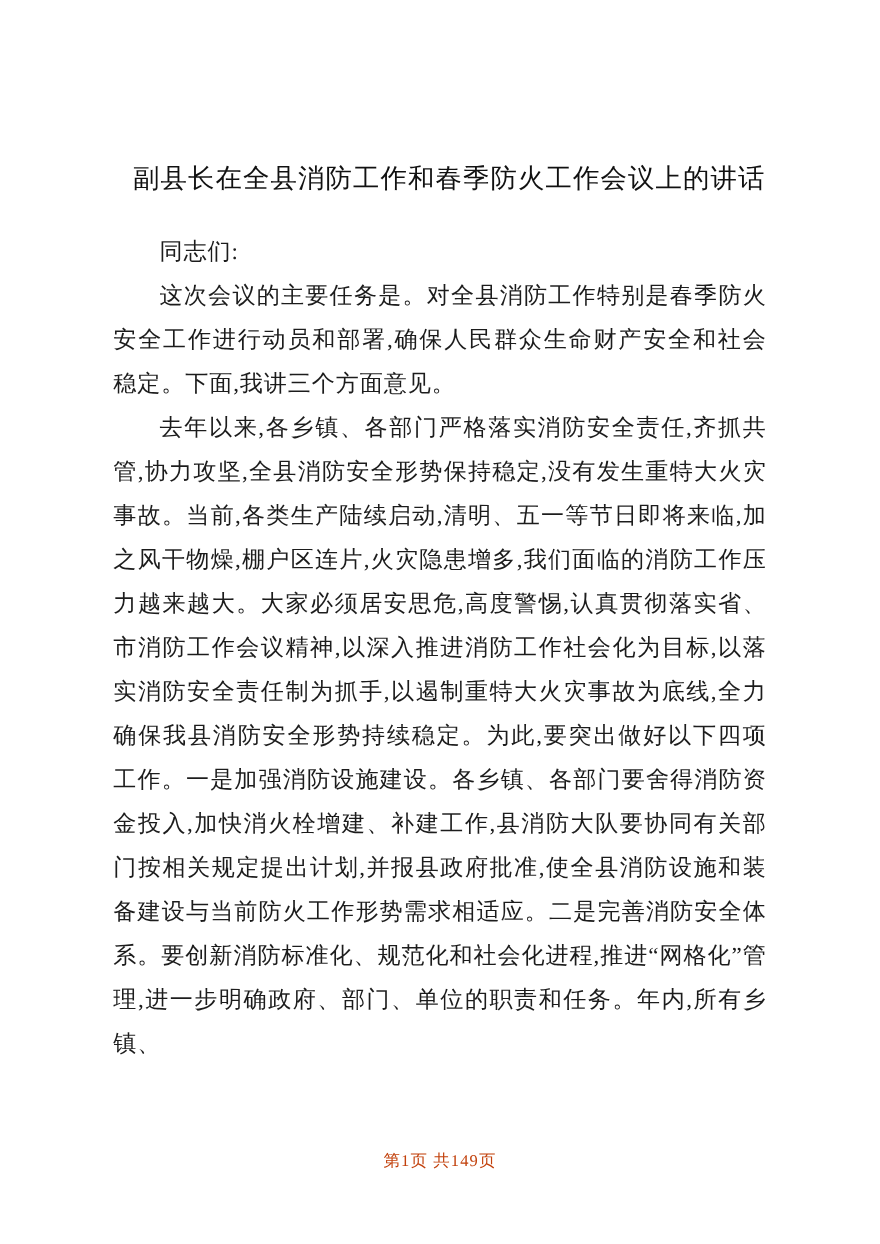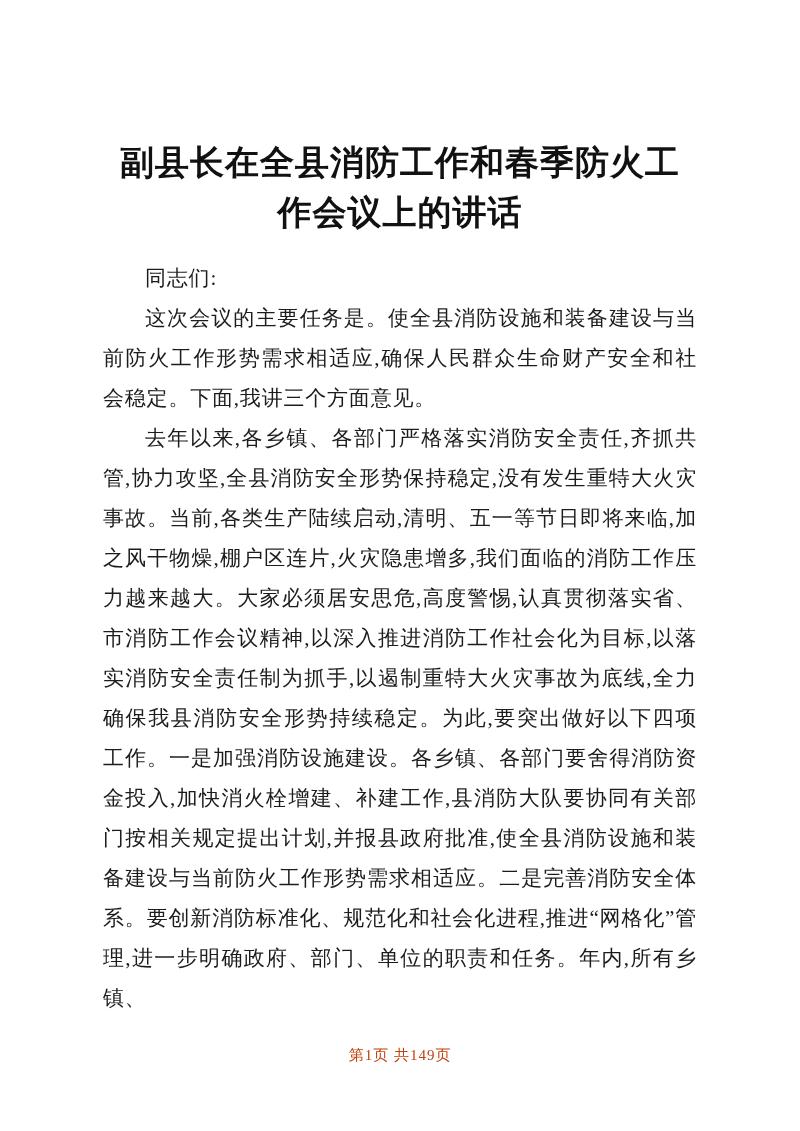--- a/index.html
+++ b/index.html
@@ -14,25 +14,25 @@
     width: 800px;
     height: 1131px;
     margin: 0 auto;
     background: #ffffff;
     color: #1c1c1c;
     overflow: hidden;
   }
   .doc-title {
     margin: 138px auto 0 auto;
     width: 592px;
-    font-size: 34px;
-    font-weight: bold;
+    font-size: 24px;
+    font-weight: normal;
     letter-spacing: 1px;
     line-height: 50px;
-    text-align: center;
+    text-align: right;
     color: #111111;
   }
   .doc-body {
     width: 594px;
     margin: 20px auto 0 auto;
     font-size: 21px;
     letter-spacing: 0.8px;
     line-height: 40px;
     text-align: justify;
     color: #1c1c1c;
@@ -53,21 +53,21 @@
 </style>
 </head>
 <body>
 
 <div class="page">
 
   <h1 class="doc-title">副县长在全县消防工作和春季防火工作会议上的讲话</h1>
 
   <div class="doc-body">
     <p>同志们:</p>
-    <p>这次会议的主要任务是。使全县消防设施和装备建设与当前防火工作形势需求相适应,确保人民群众生命财产安全和社会稳定。下面,我讲三个方面意见。</p>
+    <p>这次会议的主要任务是。对全县消防工作特别是春季防火安全工作进行动员和部署,确保人民群众生命财产安全和社会稳定。下面,我讲三个方面意见。</p>
     <p>去年以来,各乡镇、各部门严格落实消防安全责任,齐抓共管,协力攻坚,全县消防安全形势保持稳定,没有发生重特大火灾事故。当前,各类生产陆续启动,清明、五一等节日即将来临,加之风干物燥,棚户区连片,火灾隐患增多,我们面临的消防工作压力越来越大。大家必须居安思危,高度警惕,认真贯彻落实省、市消防工作会议精神,以深入推进消防工作社会化为目标,以落实消防安全责任制为抓手,以遏制重特大火灾事故为底线,全力确保我县消防安全形势持续稳定。为此,要突出做好以下四项工作。一是加强消防设施建设。各乡镇、各部门要舍得消防资金投入,加快消火栓增建、补建工作,县消防大队要协同有关部门按相关规定提出计划,并报县政府批准,使全县消防设施和装备建设与当前防火工作形势需求相适应。二是完善消防安全体系。要创新消防标准化、规范化和社会化进程,推进“网格化”管理,进一步明确政府、部门、单位的职责和任务。年内,所有乡镇、</p>
   </div>
 
   <div class="page-footer">
     <span>第1页 共149页</span>
   </div>
 
 </div>
 
 </body></html>

